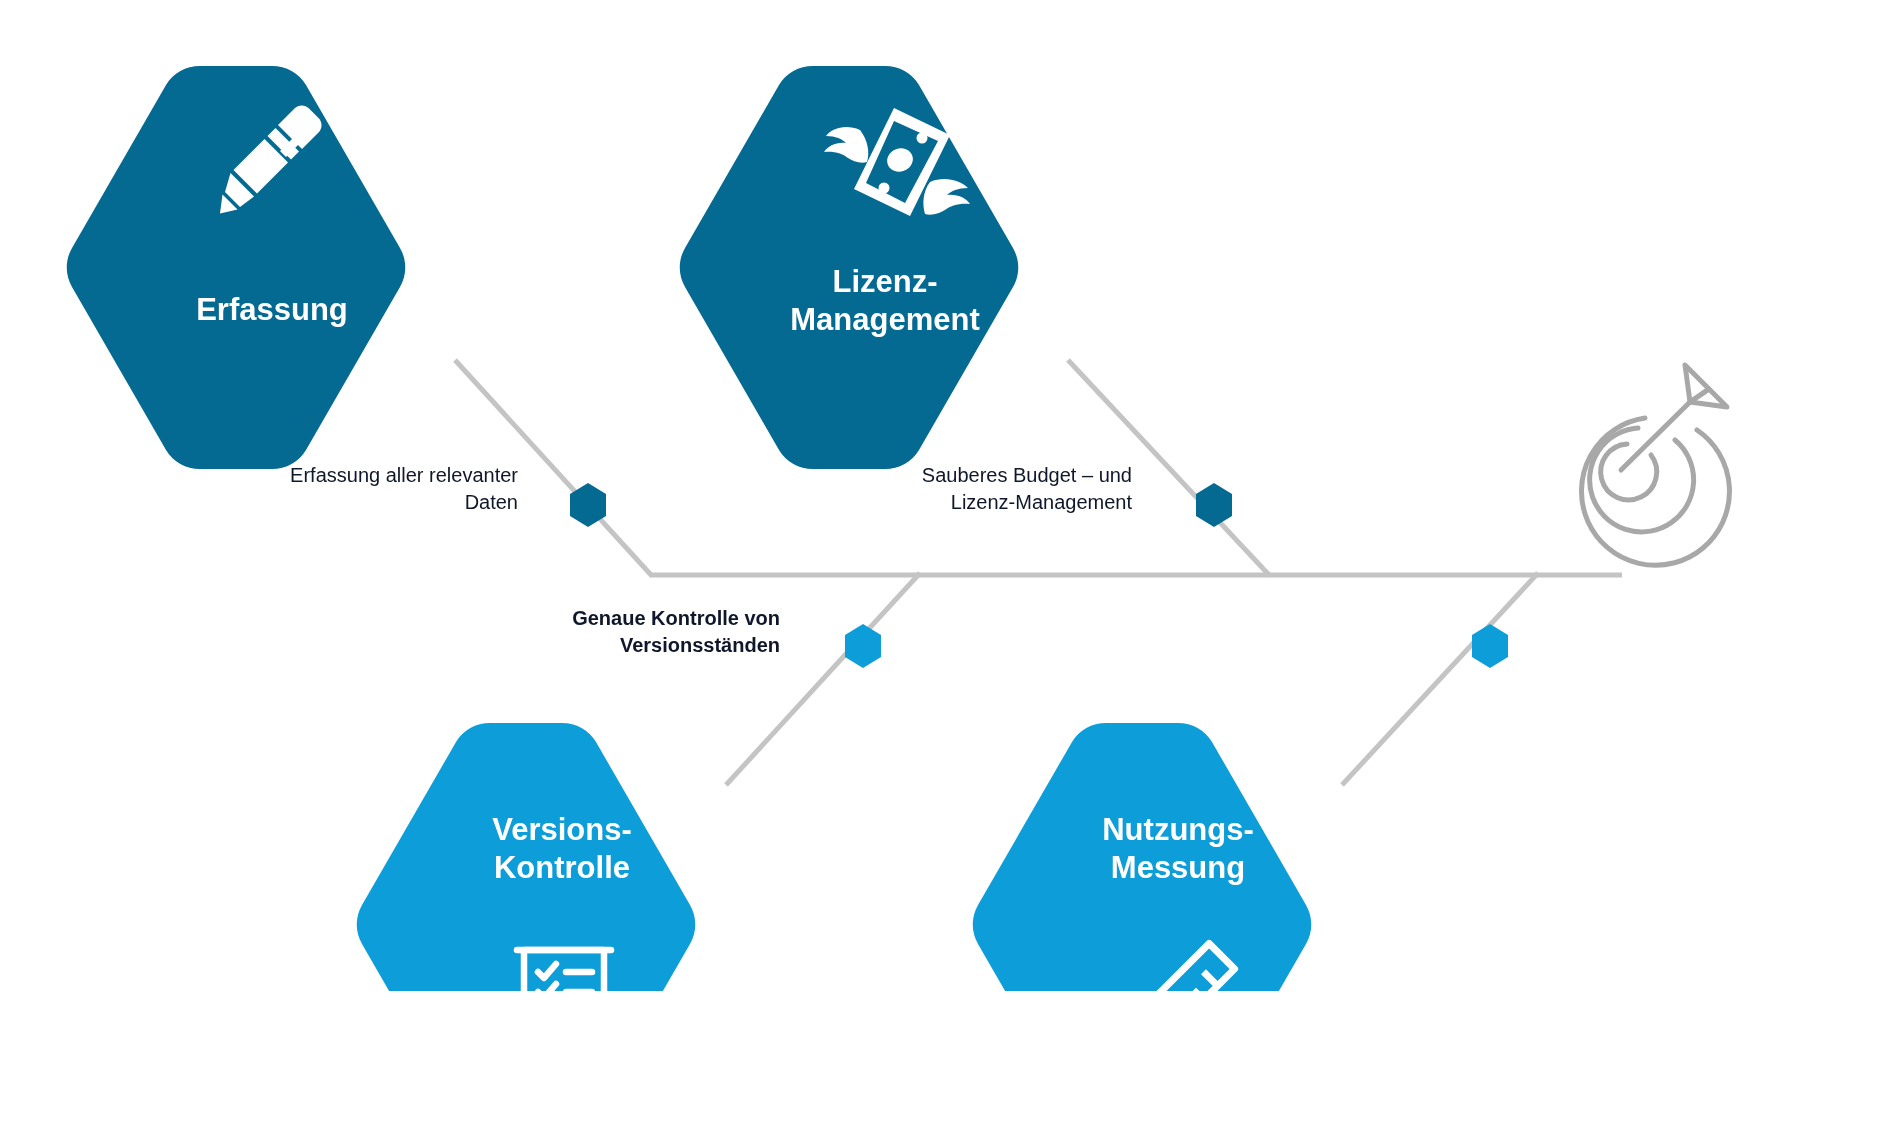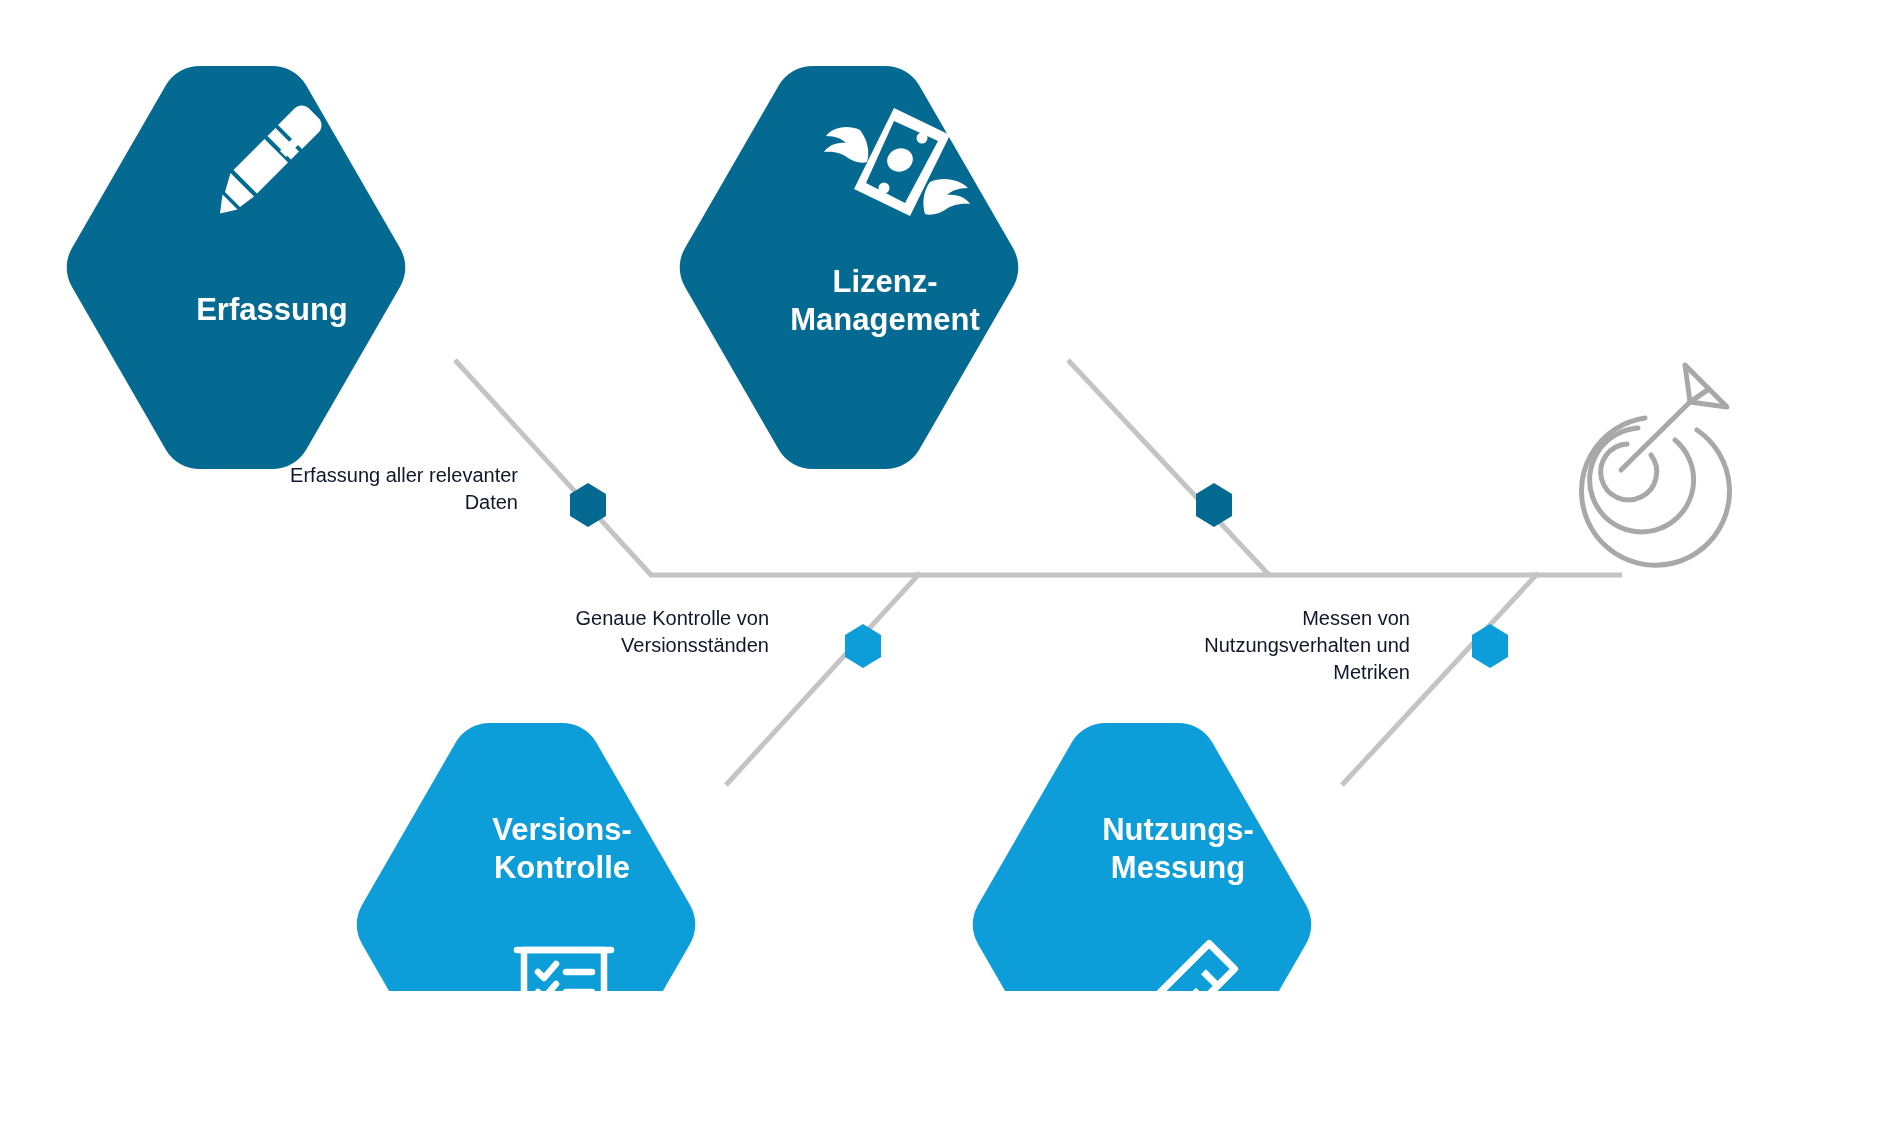--- a/index.html
+++ b/index.html
@@ -237,21 +237,20 @@
       <line x1="1621" y1="470" x2="1690" y2="402"></line>
 
       <path d="M 1690,402 L 1685,365 L 1709,389 Z"></path>
       <path d="M 1690,402 L 1727,407 L 1709,389 Z"></path>
     </g>
   </svg>
 
   <div class="caption right" style="left:118px; top:462px; width:400px;">Erfassung aller relevanter
 Daten</div>
 
-
-  <div class="caption right" style="left:369px; top:605px; width:400px;">Genaue Kontrolle von
+  <div class="caption right" style="left:680px; top:462px; width:452px;">Sauberes Budget – und
+Lizenz-Management</div>
+
+  <div class="caption right" style="left:380px; top:605px; width:400px;font-weight:bold;">Genaue Kontrolle von
 Versionsständen</div>
 
-  <div class="caption right" style="left:1000px; top:605px; width:410px;">Messen von
-Nutzungsverhalten und
-Metriken</div>
 
 </div>
 
 </body></html>

